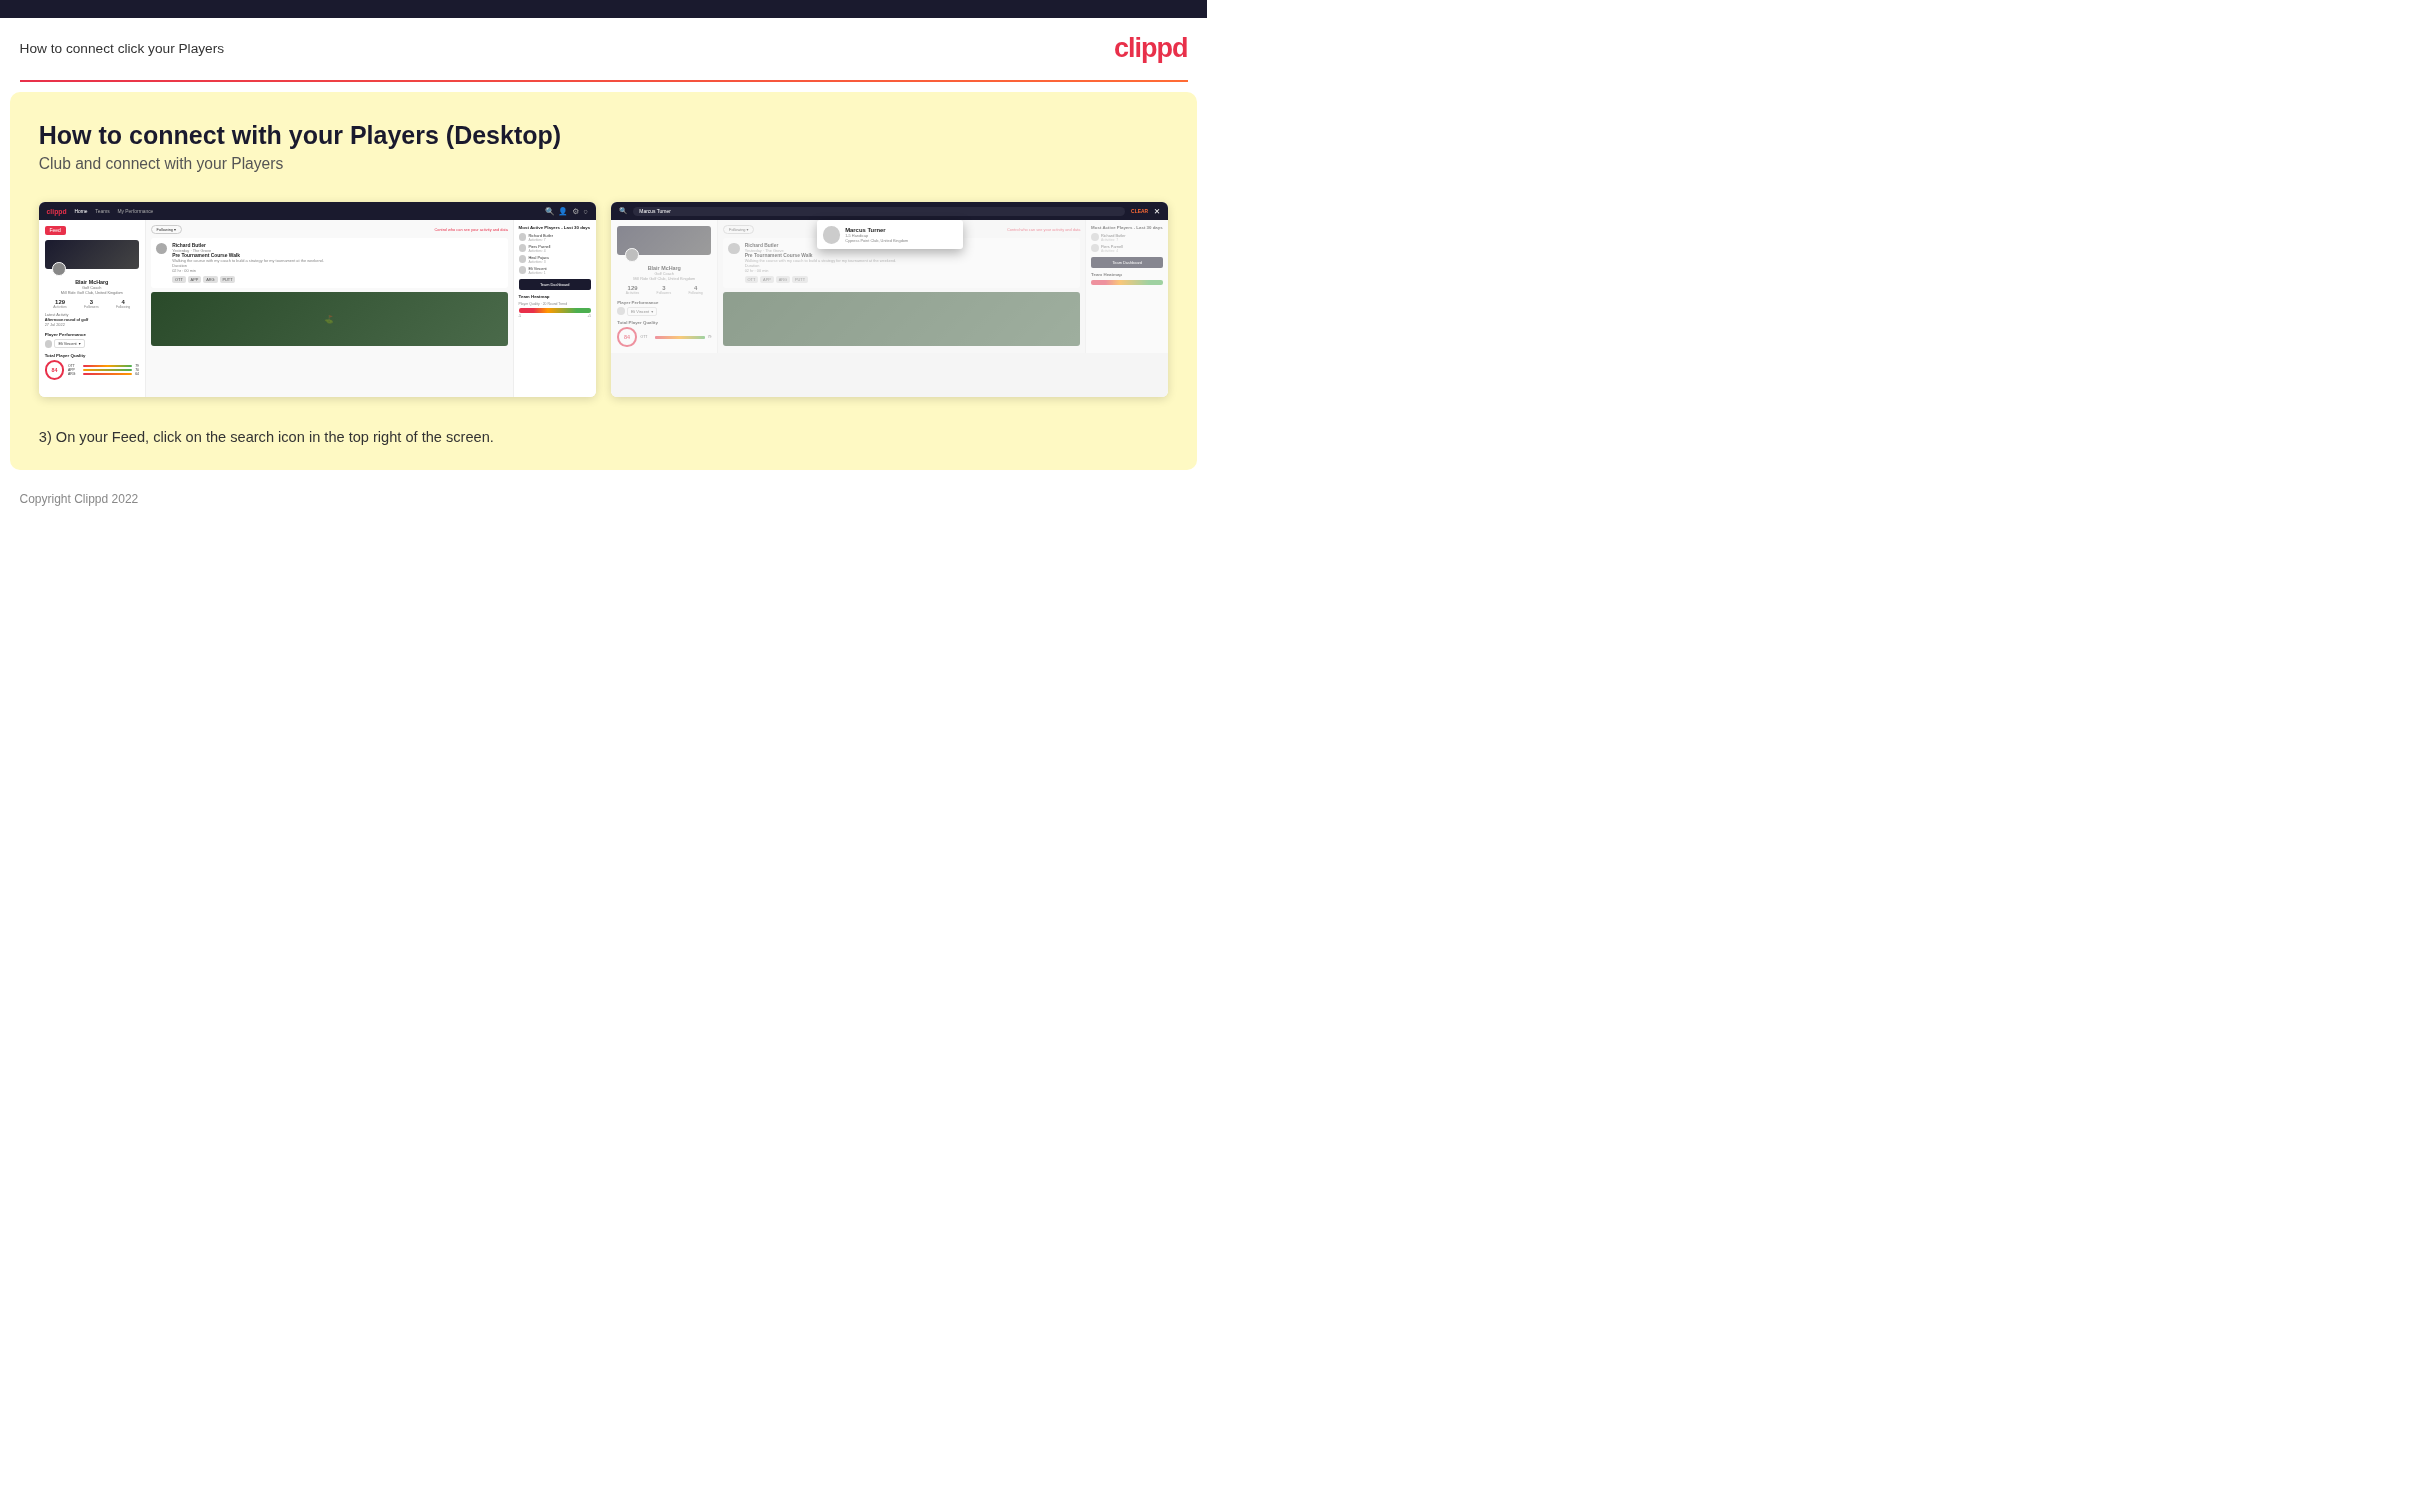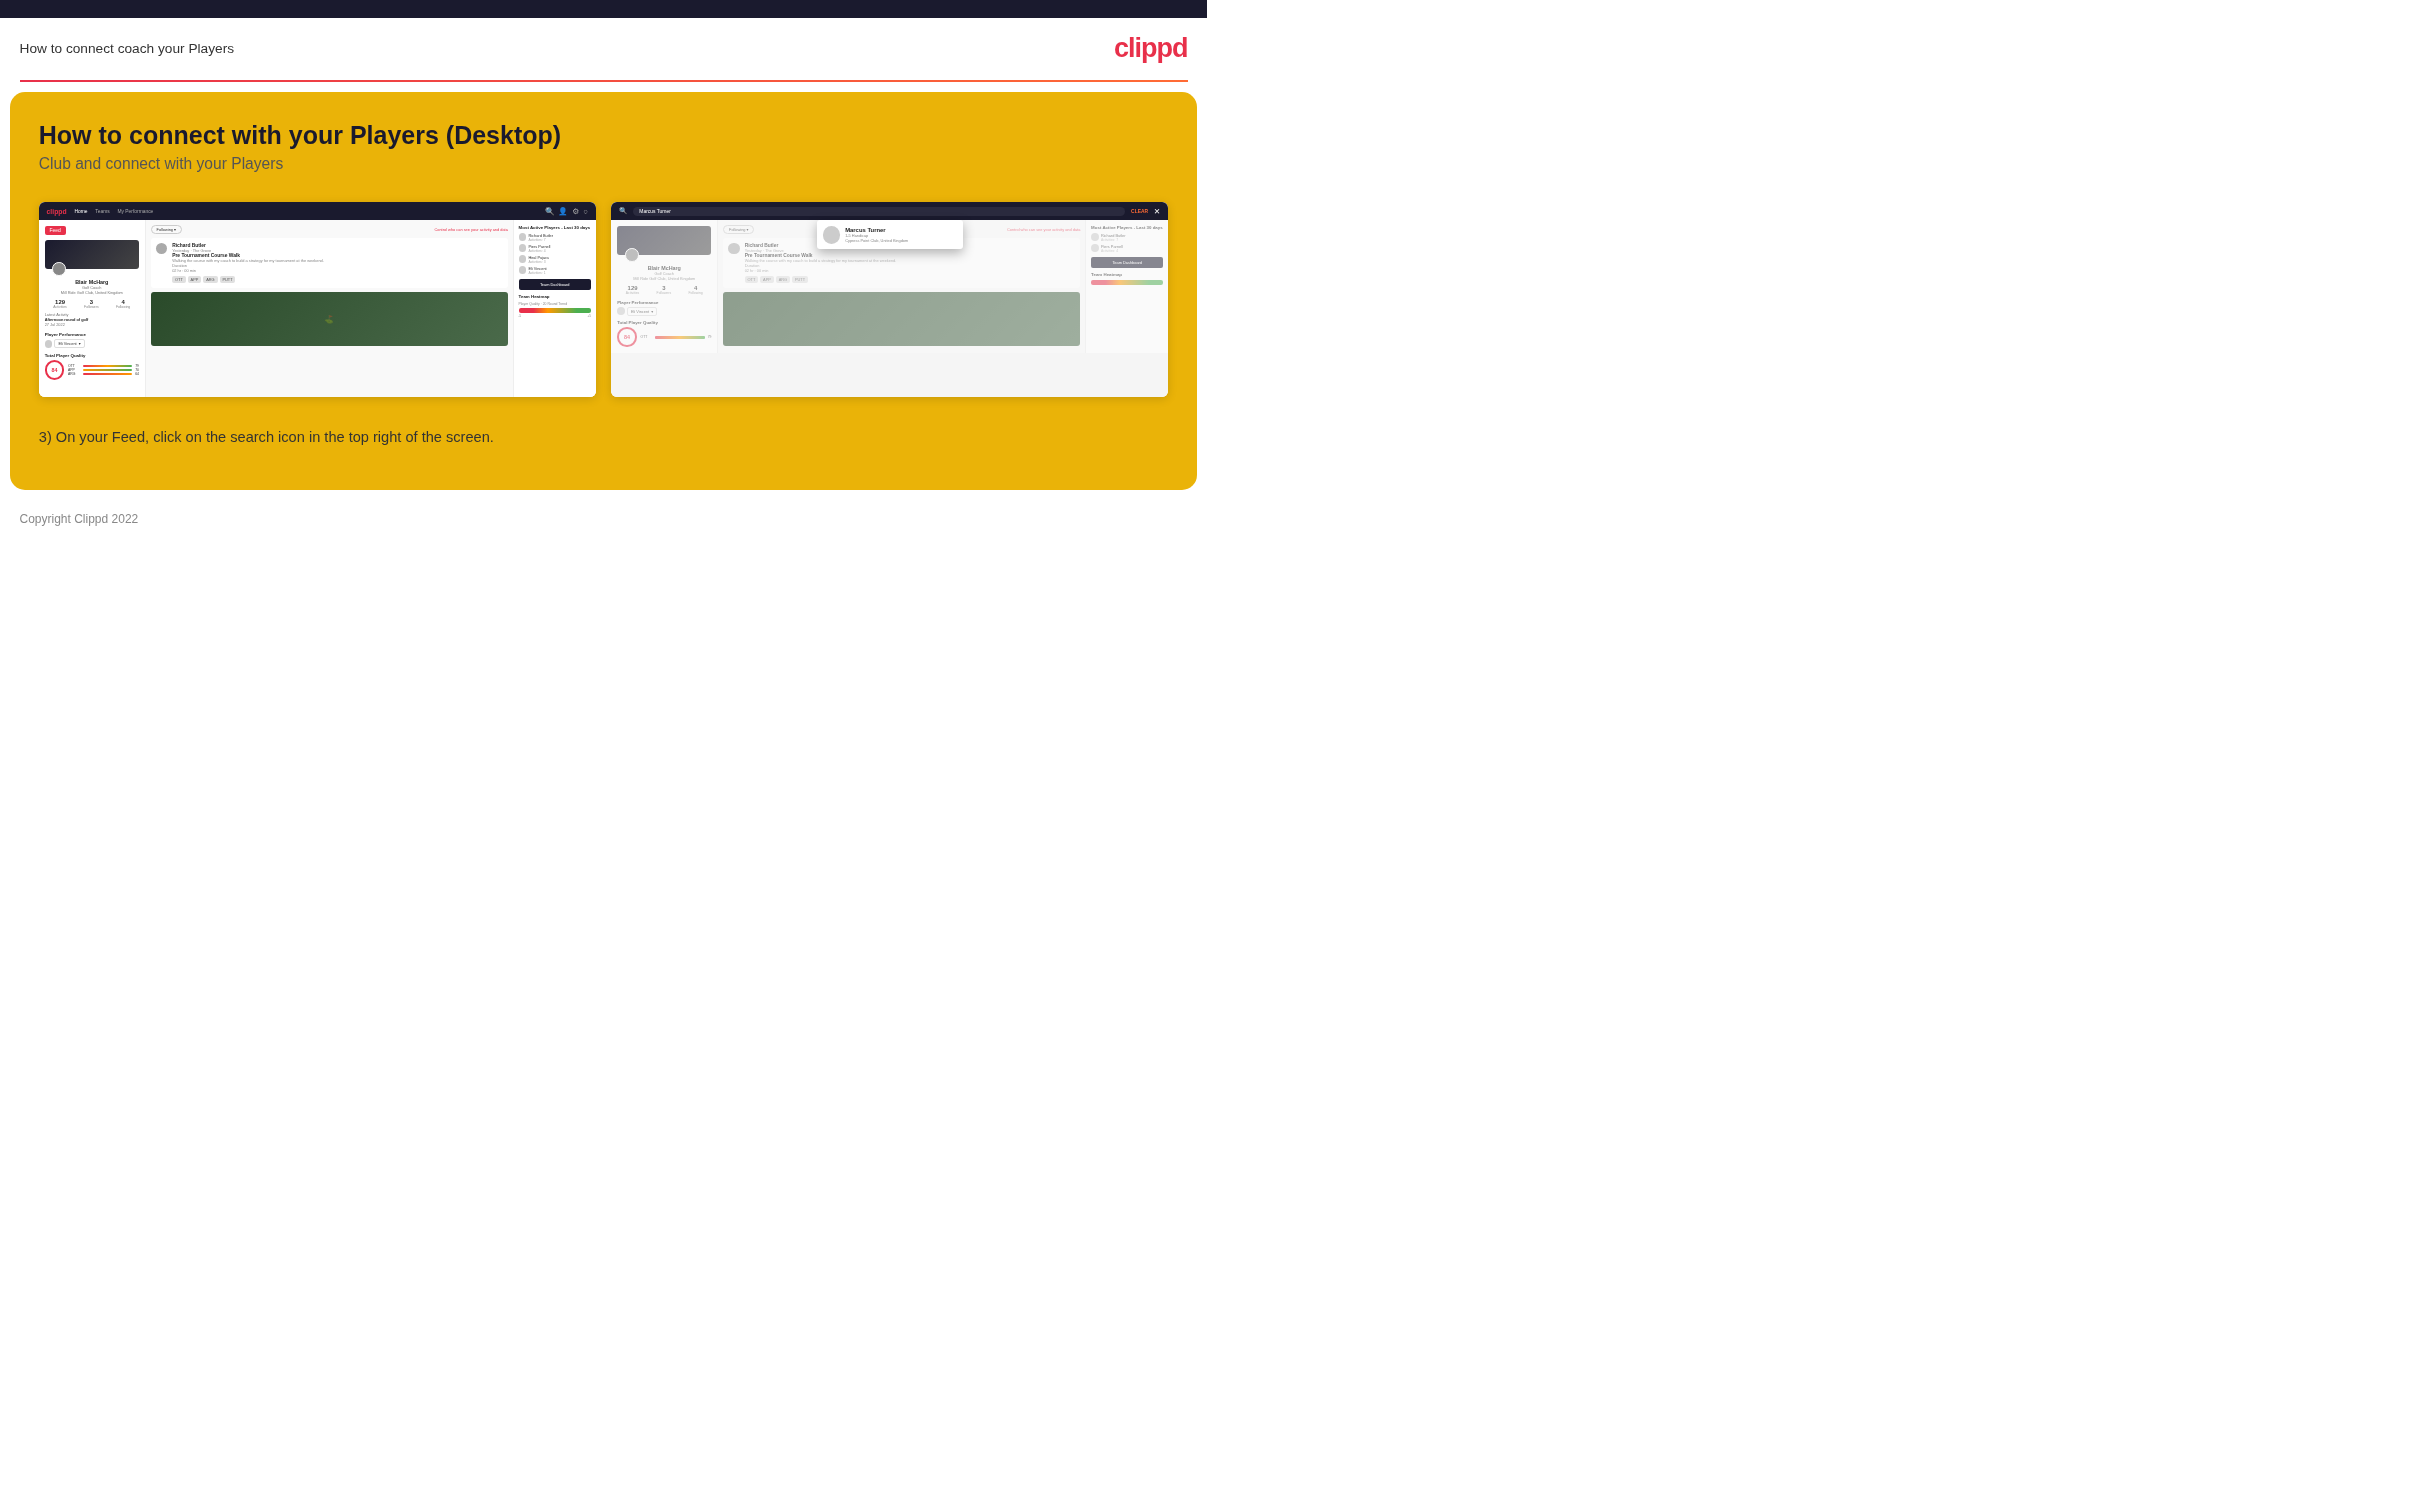--- a/index.html
+++ b/index.html
@@ -40,24 +40,24 @@
 
     
     .header-divider {
       height: 2px;
       background: linear-gradient(to right, #e8304a, #ff6b35);
       margin: 0 19.5px;
     }
 
     
     .main-content {
-      background: #eab308;
+      background: #fef9c3;
       margin: 9.8px;
-      border-radius: 15px;
-      padding: 29px 29px 32px;
+      border-radius: 10px;
+      padding: 29px 29px 12px;
     }
 
     .hero-title {
       font-size: 25px;
       font-weight: 700;
       color: #1a1a2e;
       margin-bottom: 5.9px;
     }
     .hero-subtitle {
       font-size: 15.6px;
@@ -440,21 +440,21 @@
       color: #e8304a;
       flex-shrink: 0;
     }
   </style>
 </head>
 <body>
 
 <div class="top-bar"></div>
 
 <div class="header">
-  <span class="header-title">How to connect coach your Players</span>
+  <span class="header-title">How to connect click your Players</span>
   <span class="logo">clippd</span>
 </div>
 
 <div class="header-divider"></div>
 
 <div class="main-content">
 
   <div class="hero-title">How to connect with your Players (Desktop)</div>
   <div class="hero-subtitle">Club and connect with your Players</div>
 

